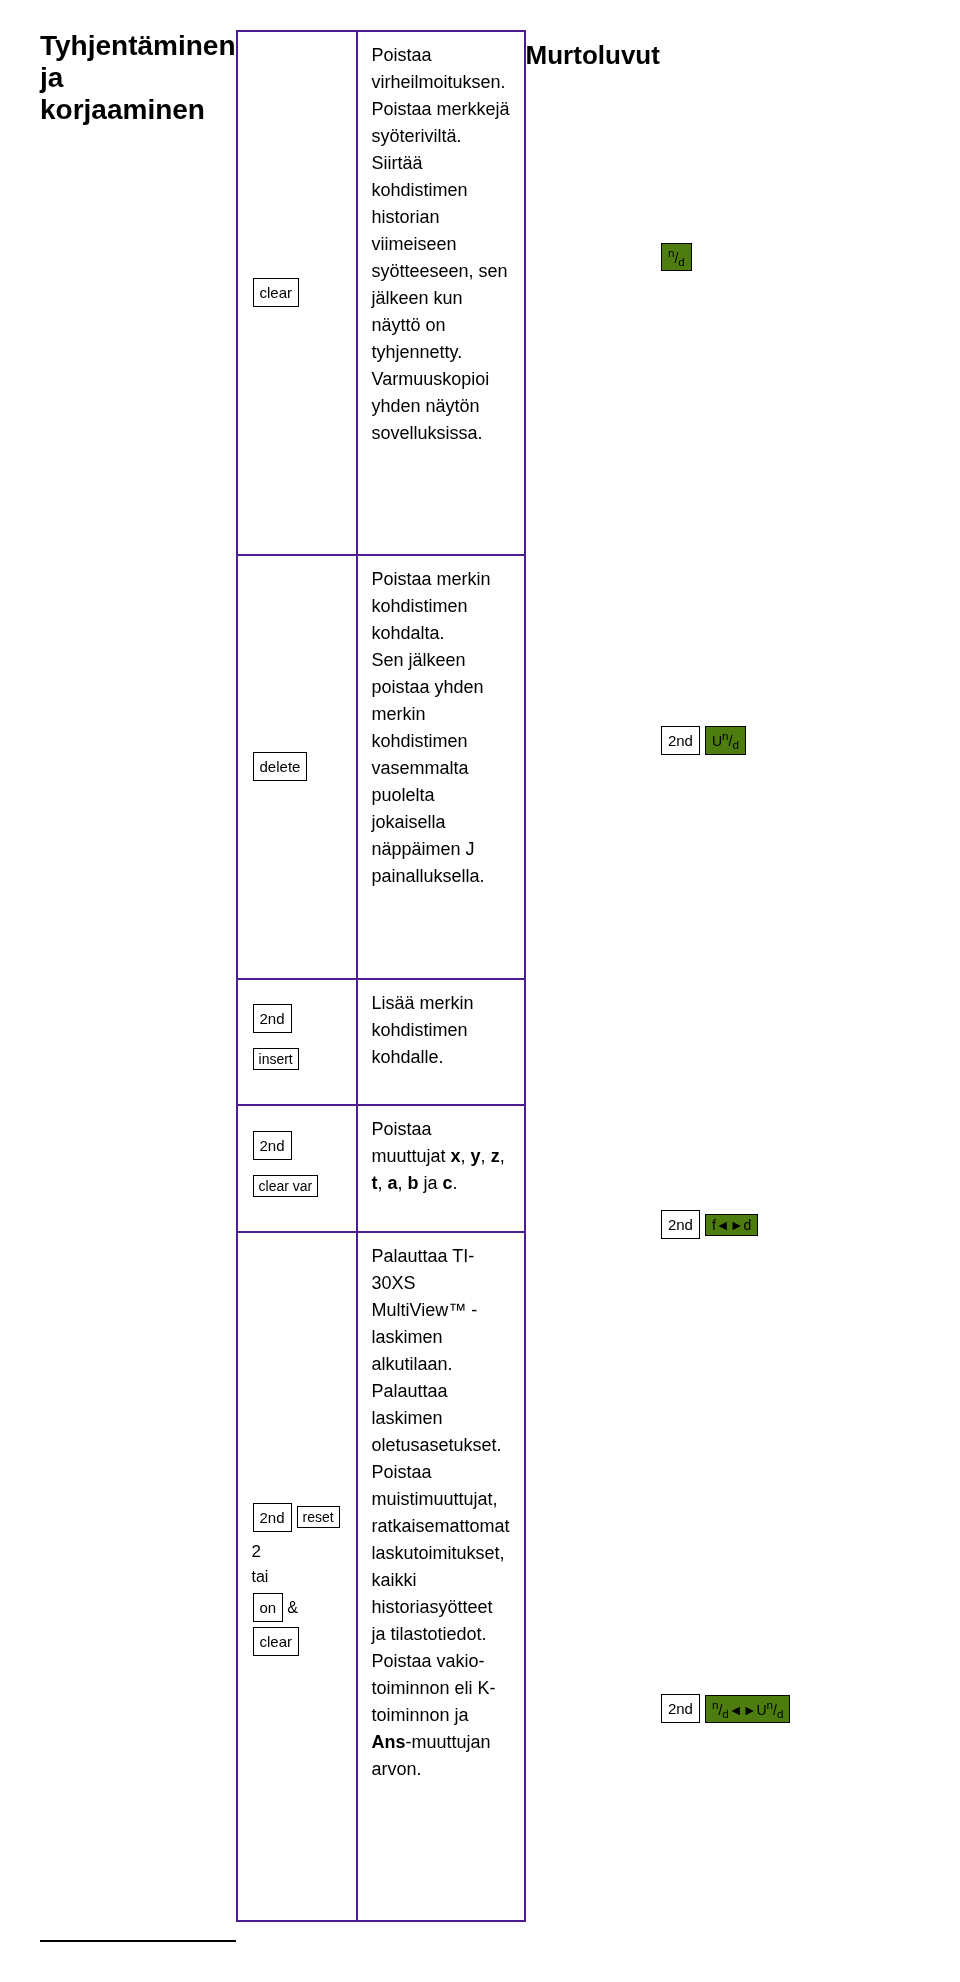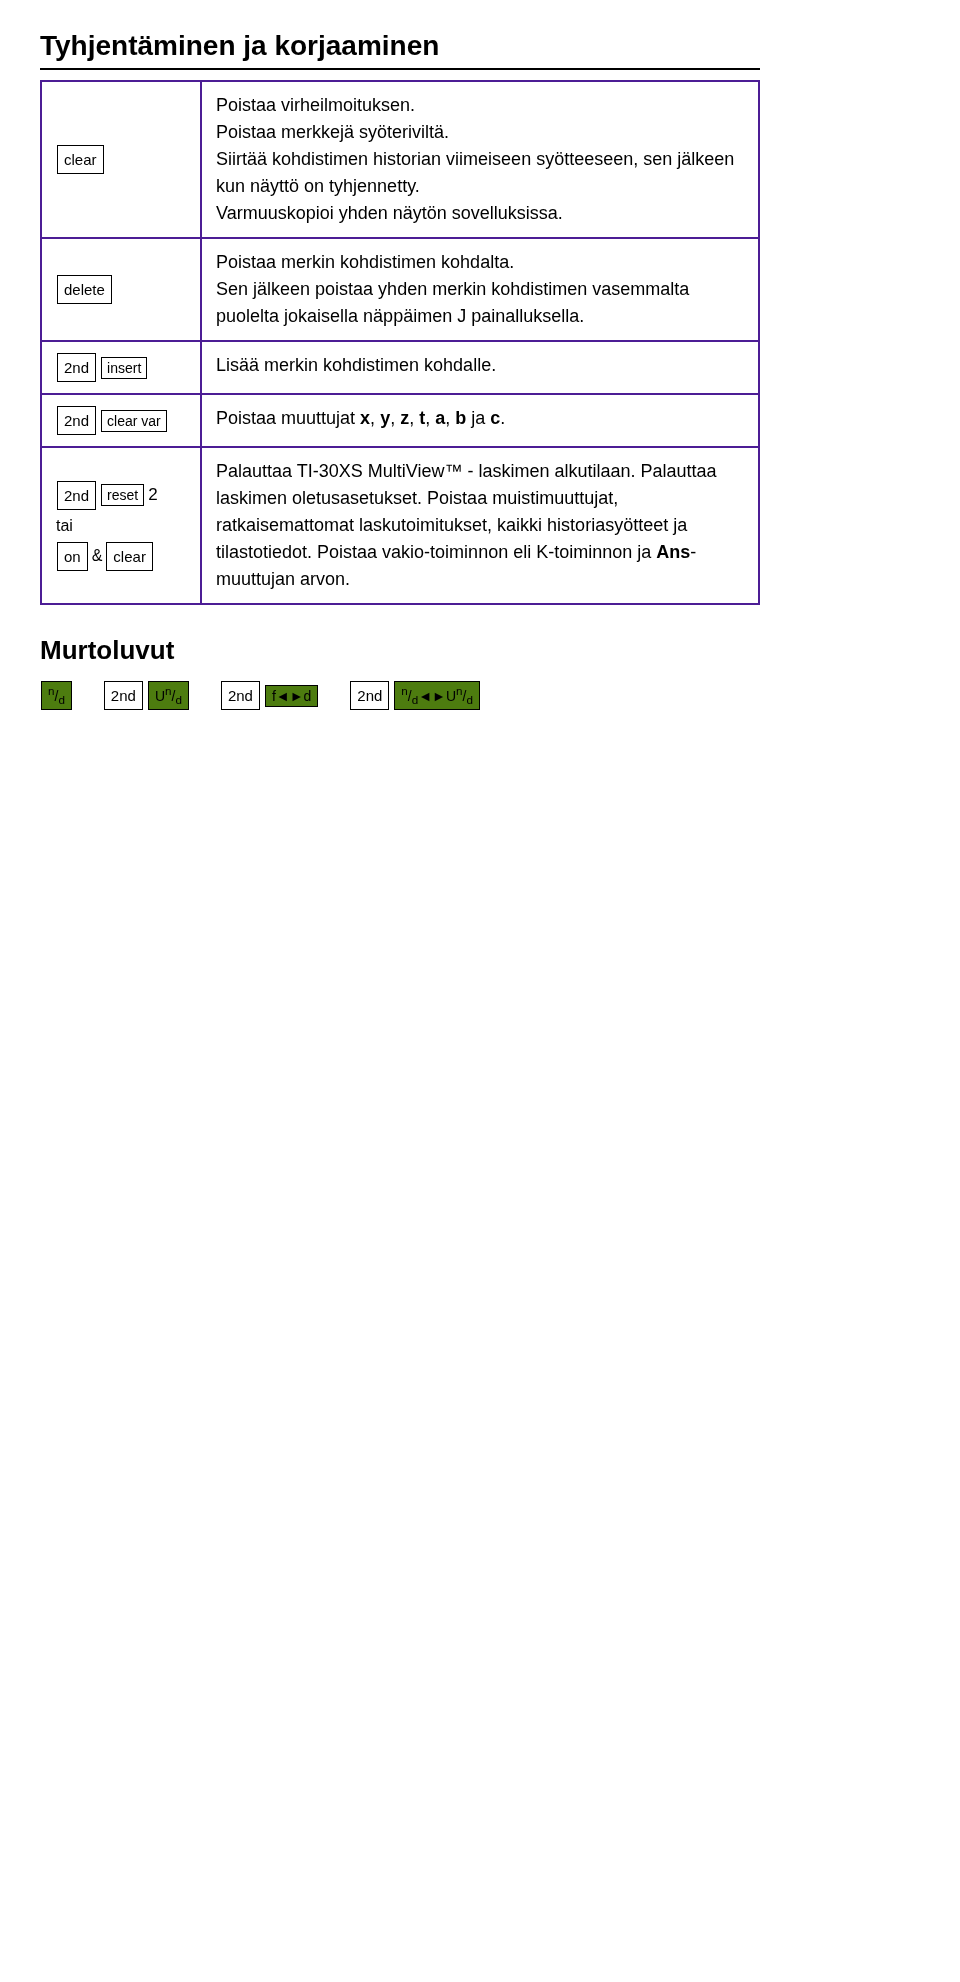--- a/index.html
+++ b/index.html
@@ -11,21 +11,21 @@
       width: 960px;
       min-height: 1982px;
       padding: 0;
     }
 
     .page {
       width: 800px;
       min-height: 1982px;
       padding: 30px 40px 30px 40px;
       display: flex;
-      flex-direction: column;
+      flex-direction: row;
       border-radius: 27px;
     }
 
     h1.page-title {
       font-size: 28px;
       font-weight: bold;
       margin-bottom: 10px;
       border-bottom: 2px solid #000;
       padding-bottom: 6px;
     }
@@ -67,41 +67,42 @@
       white-space: nowrap;
     }
 
     .key-bracket {
       display: inline-block;
       border: 1.5px solid #000;
       padding: 2px 5px;
       font-size: 14px;
       font-family: Arial, sans-serif;
       background: #fff;
-      margin: 1px 1px;
+      margin: 11px 1px;
     }
 
     .key-group {
       display: flex;
       flex-direction: column;
       gap: 4px;
     }
 
     .key-row {
       display: flex;
       flex-direction: row;
       align-items: center;
       gap: 3px;
       flex-wrap: wrap;
     }
 
     
     .section-title {
       font-size: 26px;
       font-weight: bold;
+      margin-top: 10px;
       margin-bottom: 14px;
     }
 
     .fraction-keys-row {
       display: flex;
       flex-direction: row;
       align-items: center;
       gap: 30px;
       margin-bottom: 16px;
       flex-wrap: wrap;

